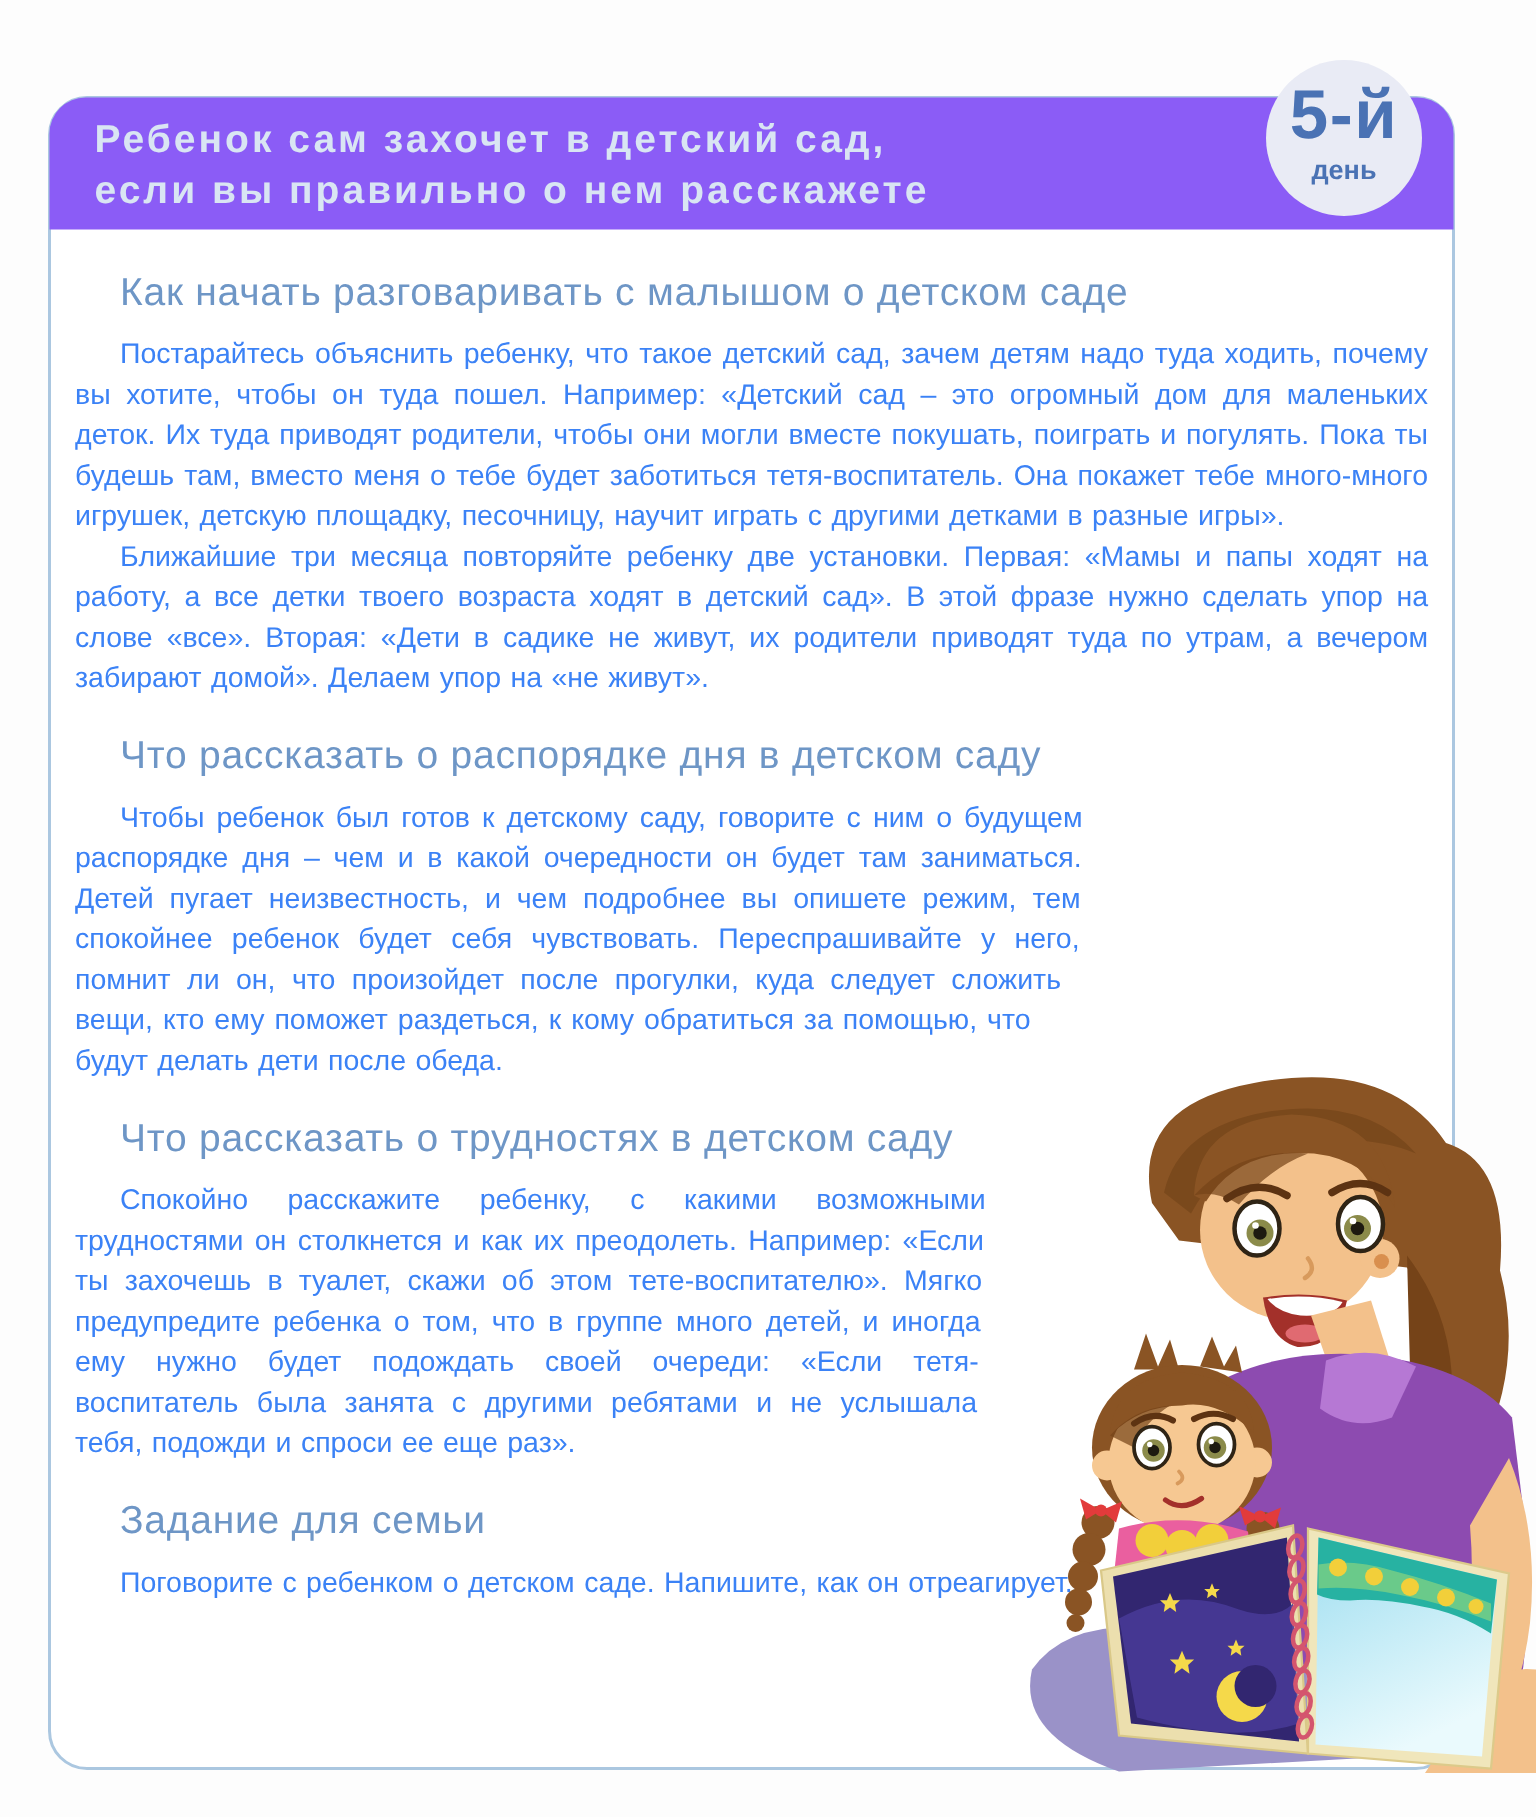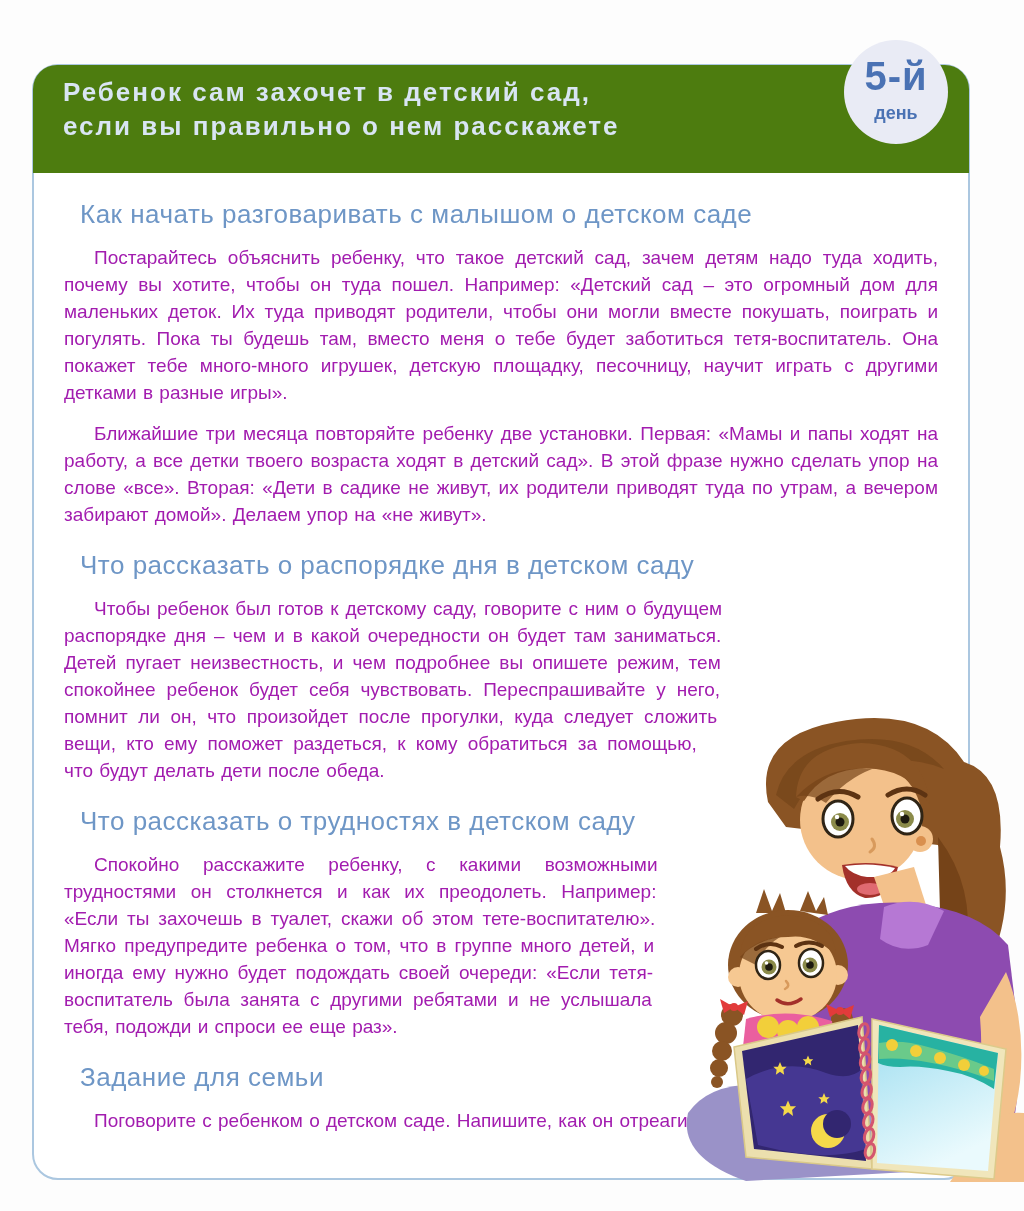--- a/index.html
+++ b/index.html
@@ -14,22 +14,22 @@
     position:absolute;
     left:32px; top:64px;
     width:938px; height:1116px;
     background:#ffffff;
     border:2px solid #abc7e0;
     border-radius:26px;
     box-sizing:border-box;
   }
   .page-header{
     position:relative;
-    height:108px;
-    background:#4d7c0f;
+    height:88px;
+    background:#8b5cf6;
     border-radius:24px 24px 0 0;
     margin:-1px -1px 0 -1px;
     padding:10px 0 0 30px;
     box-sizing:border-box;
     z-index:2;
   }
   .page-title{
     color:#d9e5f3;
     font-size:26px;
     line-height:34px;
@@ -42,21 +42,21 @@
     width:104px; height:104px;
     background:#e9ebf5;
     border-radius:50%;
     text-align:center;
     z-index:3;
     box-sizing:border-box;
     padding-top:12px;
   }
   .day-badge .num{
     color:#4a72b4;
-    font-size:40px;
+    font-size:46px;
     font-weight:bold;
     line-height:48px;
     letter-spacing:1px;
   }
   .day-badge .word{
     color:#4a72b4;
     font-size:18px;
     font-weight:bold;
     line-height:26px;
   }
@@ -67,26 +67,26 @@
   }
   h2.sec{
     color:#6e96c6;
     font-size:26px;
     font-weight:normal;
     letter-spacing:0.5px;
     margin:22px 0 13px 30px;
   }
   h2.sec.first{margin-top:26px;}
   p.body{
-    color:#a21caf;
+    color:#3b82f6;
     font-size:19px;
     line-height:27px;
     text-align:justify;
     text-indent:30px;
-    margin:14px;
+    margin:0;
     hyphens:auto;
     word-spacing:1px;
   }
   .wrap-spacer{
     float:right;
     width:300px;
     height:560px;
     margin-left:10px;
     shape-outside:polygon(100% 0%, 34% 4%, 26% 10%, 25% 33%, 6% 47%, 2% 100%, 100% 100%);
   }

